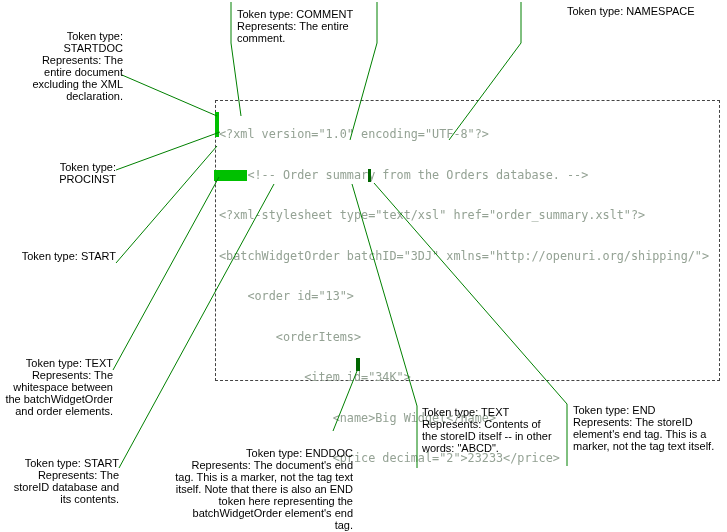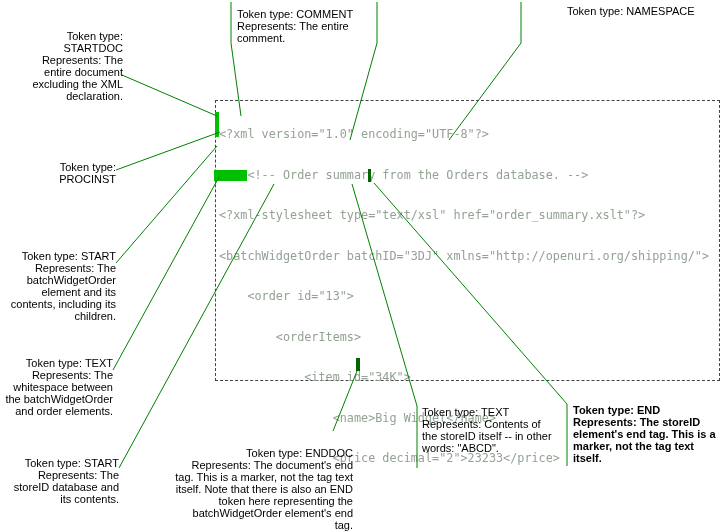--- a/index.html
+++ b/index.html
@@ -32,21 +32,21 @@
   #c-startdoc      { left:30px;  top:30px;  width:93px; }
   #c-comment       { left:237px; top:8px;   width:120px; }
   #c-attr          { left:383px; top:5px;   width:125px; }
   #c-namespace     { left:527px; top:5px;   width:132px;margin-left:40px; }
   #c-procinst      { left:0px;   top:161px; width:116px; }
   #c-start-batch   { left:8px;   top:250px; width:108px; }
   #c-text-ws       { left:2px;   top:357px; width:111px; }
   #c-start-storeid { left:10px;  top:457px; width:109px; }
   #c-enddoc        { left:175px; top:431px; width:178px;margin-top:16px; }
   #c-text-abcd     { left:422px; top:406px; width:130px; }
-  #c-end-storeid   { left:573px; top:404px; width:152px;font-weight:bold; }
+  #c-end-storeid   { left:573px; top:404px; width:152px; }
 </style>
 </head>
 <body>
 
 <div id="stage">
 
   <svg id="leads" width="727" height="532" viewBox="0 0 727 532">
     <g stroke="#008000" stroke-width="1" fill="none">
       <line x1="231" y1="2" x2="231" y2="43"></line>
       <line x1="377" y1="2" x2="377" y2="43"></line>
@@ -111,21 +111,20 @@
   <div class="callout" id="c-namespace">
     <div>Token type: NAMESPACE</div>
   </div>
 
   <div class="callout r" id="c-procinst">
     <div>Token type: PROCINST</div>
   </div>
 
   <div class="callout r" id="c-start-batch">
     <div>Token type: START</div>
-    <div>Represents: The batchWidgetOrder element and its contents, including its children.</div>
   </div>
 
   <div class="callout r" id="c-text-ws">
     <div>Token type: TEXT</div>
     <div>Represents: The whitespace between the batchWidgetOrder and order elements.</div>
   </div>
 
   <div class="callout r" id="c-start-storeid">
     <div>Token type: START</div>
     <div>Represents: The storeID database and its contents.</div>

